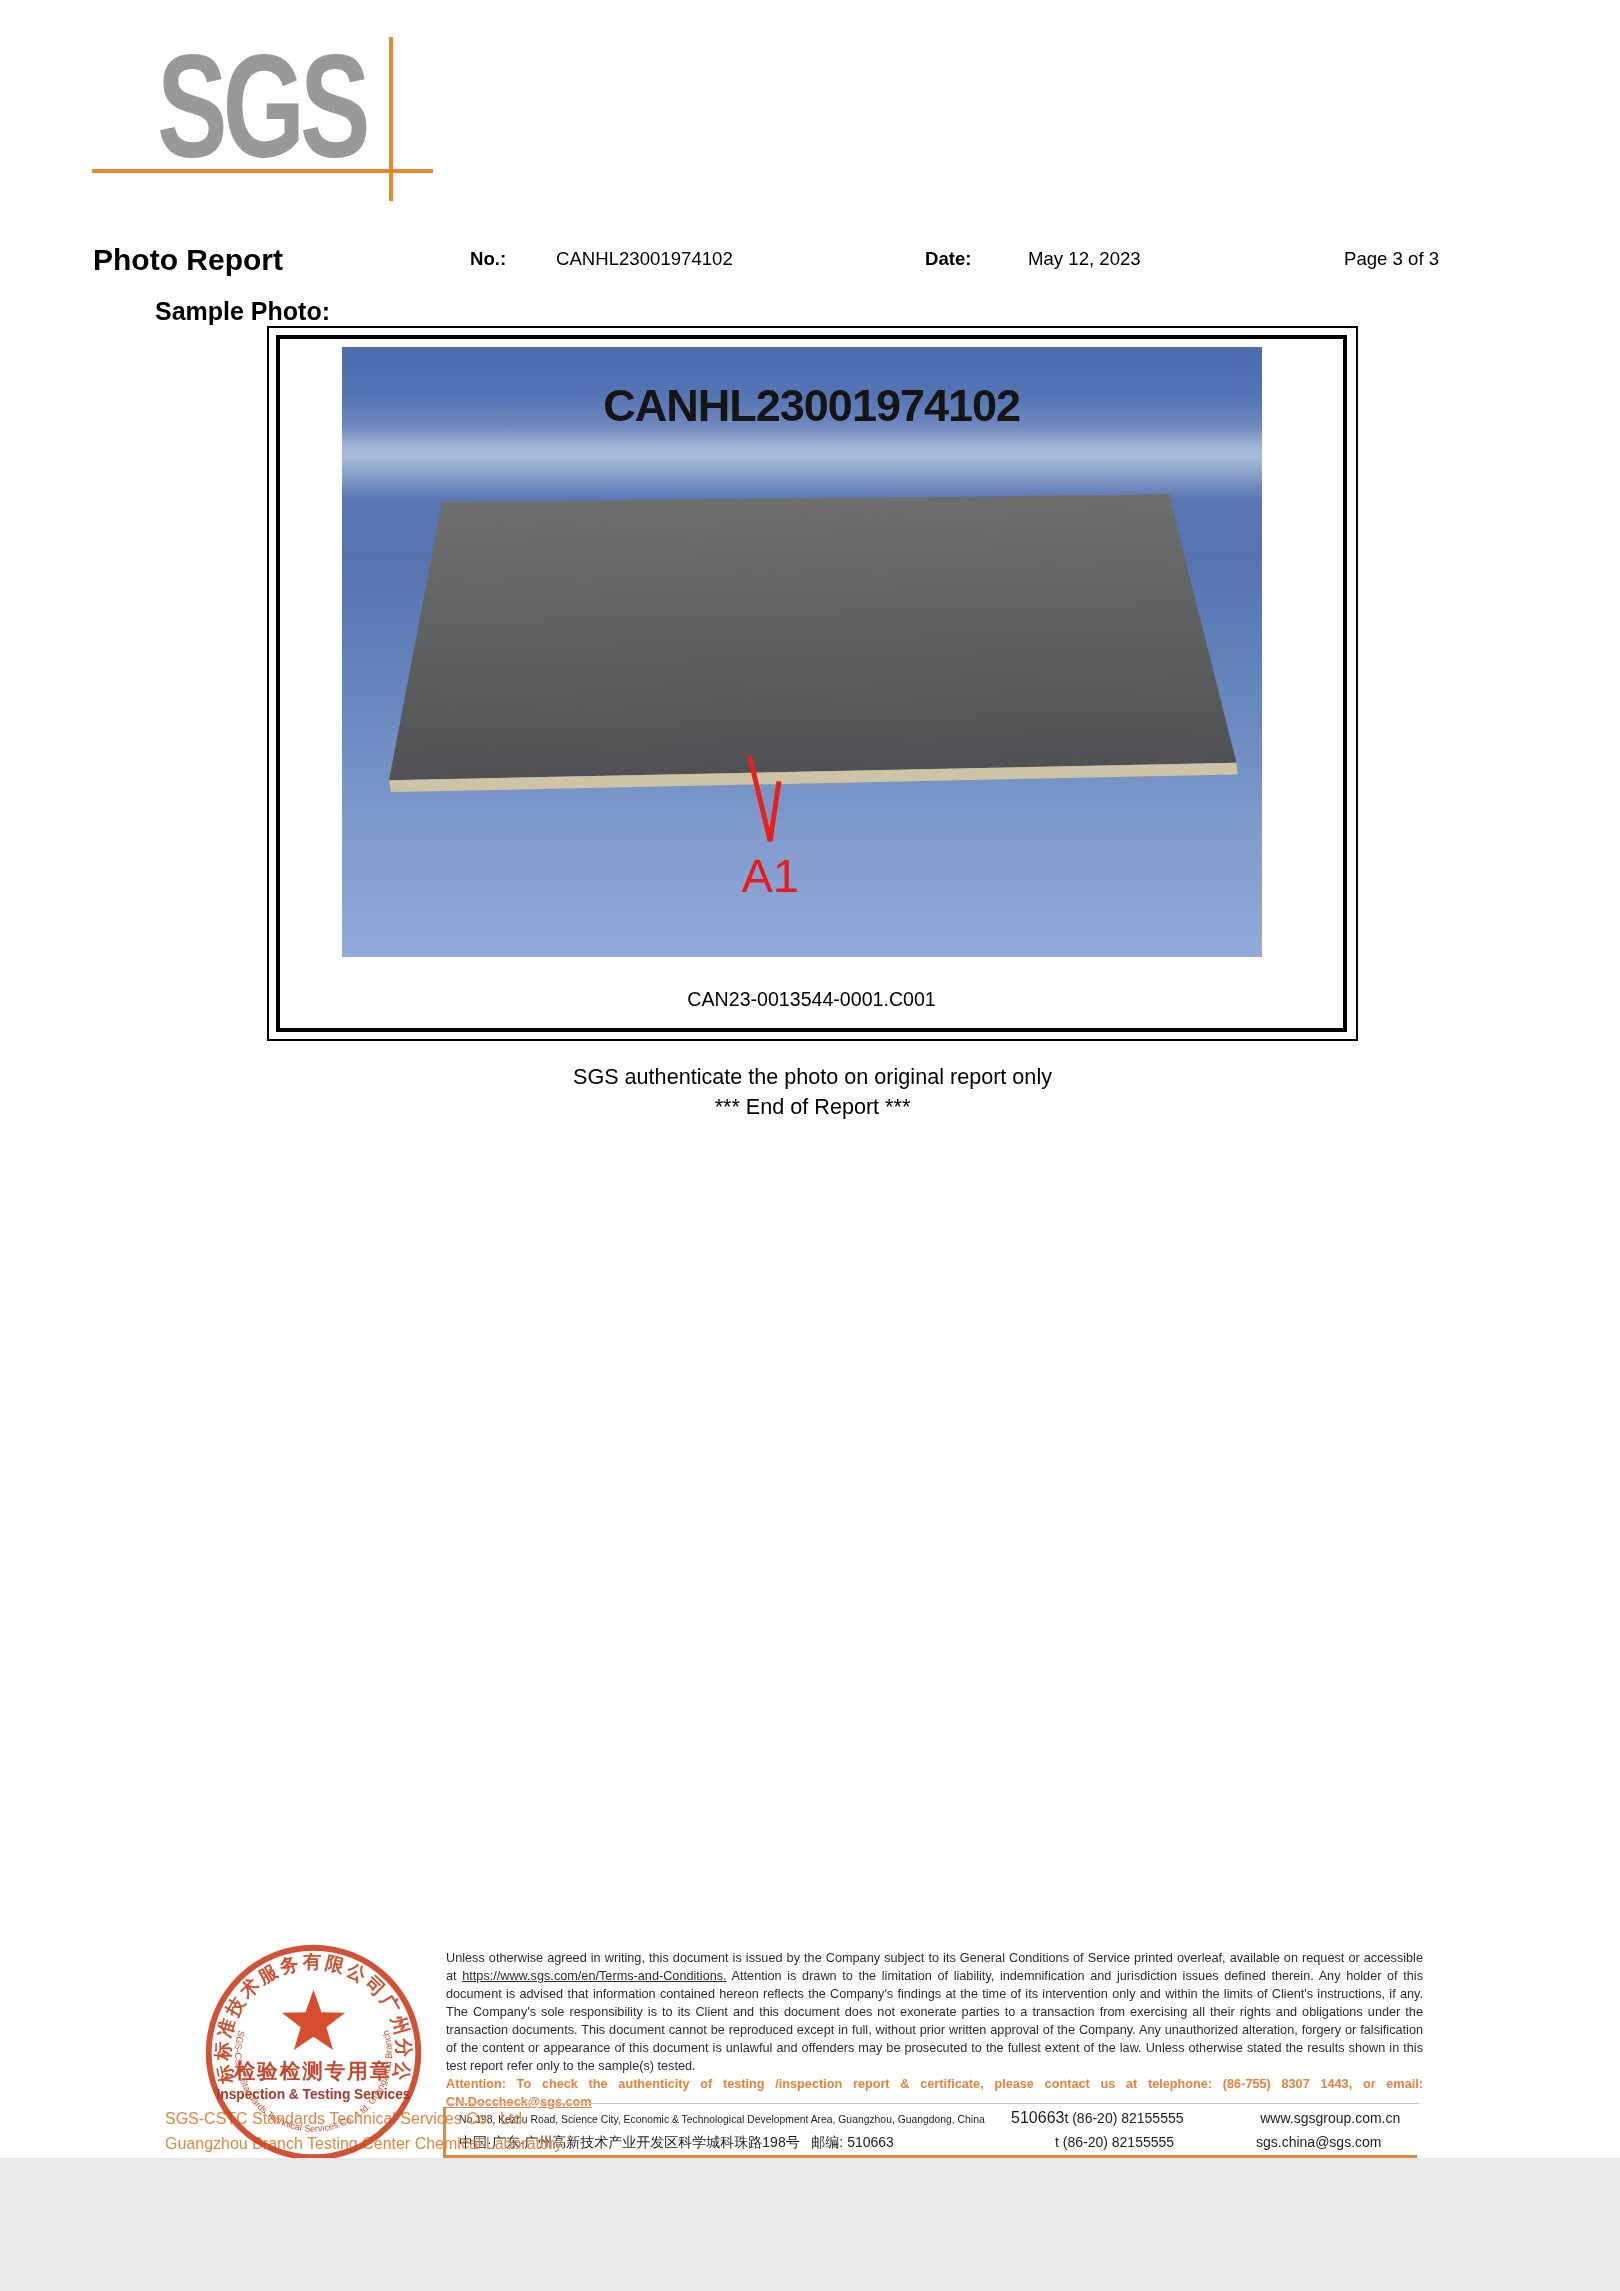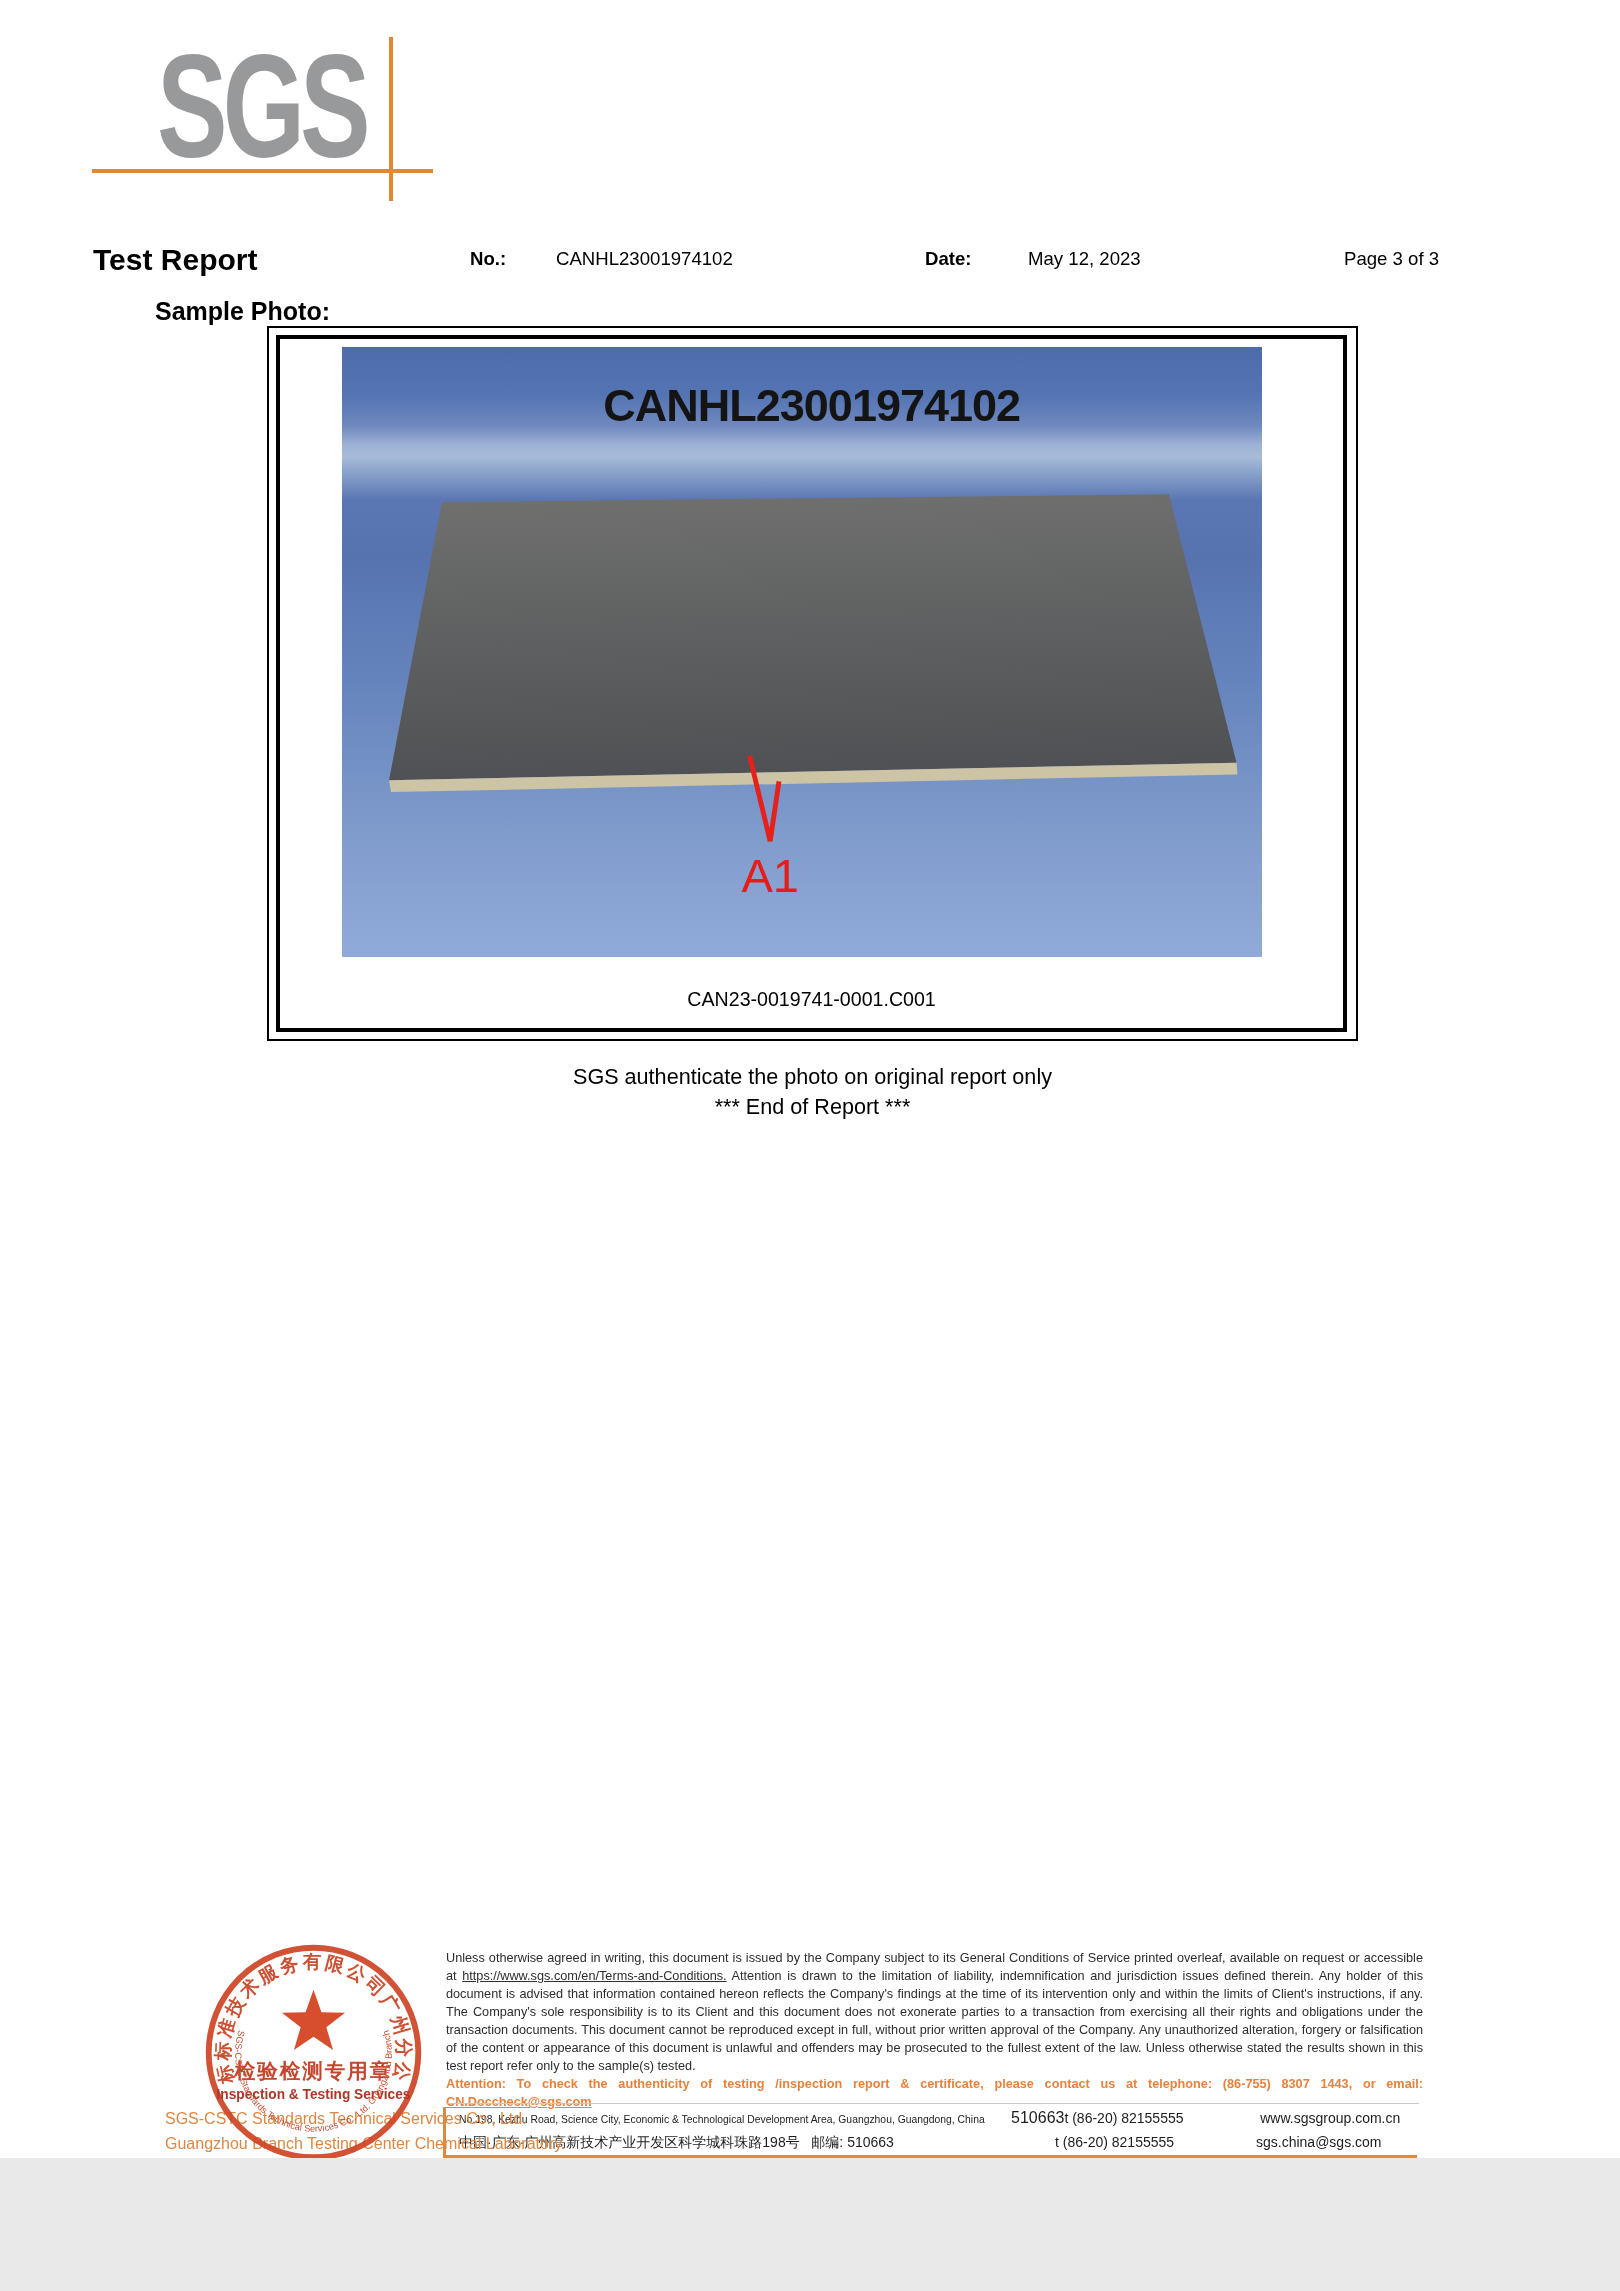--- a/index.html
+++ b/index.html
@@ -74,21 +74,21 @@
 <body>
 
 <div class="page">
 
   <div>
     <div class="logo-letters">SGS</div>
     <div class="logo-vline"></div>
     <div class="logo-hline"></div>
   </div>
 
-  <div class="hdr report-title">Test Report</div>
+  <div class="hdr report-title">Photo Report</div>
   <div class="hdr no-label">No.:</div>
   <div class="hdr no-value">CANHL23001974102</div>
   <div class="hdr date-label">Date:</div>
   <div class="hdr date-value">May 12, 2023</div>
   <div class="hdr page-label">Page 3 of 3</div>
   <div class="sample-label">Sample Photo:</div>
 
   <div class="frame-outer">
     <div class="frame-inner">
       <div class="photo">
@@ -100,21 +100,21 @@
               <stop offset="0.55" stop-color="#5d5f60"></stop>
               <stop offset="1" stop-color="#4f5154"></stop>
             </linearGradient>
           </defs>
           <polygon points="102,158 844,150 913,424 48,442" fill="url(#boardGrad)"></polygon>
           <polygon points="48,442 913,424 914,436 50,454" fill="#cdc3a5"></polygon>
           <path d="M416,417 L437,504 L446,443" fill="none" stroke="#e6201b" stroke-width="5"></path>
           <text x="437" y="556" text-anchor="middle" font-size="48" fill="#e41d1a" font-family="Liberation Sans, sans-serif">A1</text>
         </svg>
       </div>
-      <div class="caption">CAN23-0019741-0001.C001</div>
+      <div class="caption">CAN23-0013544-0001.C001</div>
     </div>
   </div>
 
   <div class="auth-lines">
     <div>SGS authenticate the photo on original report only</div>
     <div>*** End of Report ***</div>
   </div>
 
   <div class="disclaimer">
     <span>Unless otherwise agreed in writing, this document is issued by the Company subject to its General Conditions of Service printed overleaf, available on request or accessible at </span><a href="#">https://www.sgs.com/en/Terms-and-Conditions.</a><span> Attention is drawn to the limitation of liability, indemnification and jurisdiction issues defined therein. Any holder of this document is advised that information contained hereon reflects the Company's findings at the time of its intervention only and within the limits of Client's instructions, if any. The Company's sole responsibility is to its Client and this document does not exonerate parties to a transaction from exercising all their rights and obligations under the transaction documents. This document cannot be reproduced except in full, without prior written approval of the Company. Any unauthorized alteration, forgery or falsification of the content or appearance of this document is unlawful and offenders may be prosecuted to the fullest extent of the law. Unless otherwise stated the results shown in this test report refer only to the sample(s) tested.</span>

